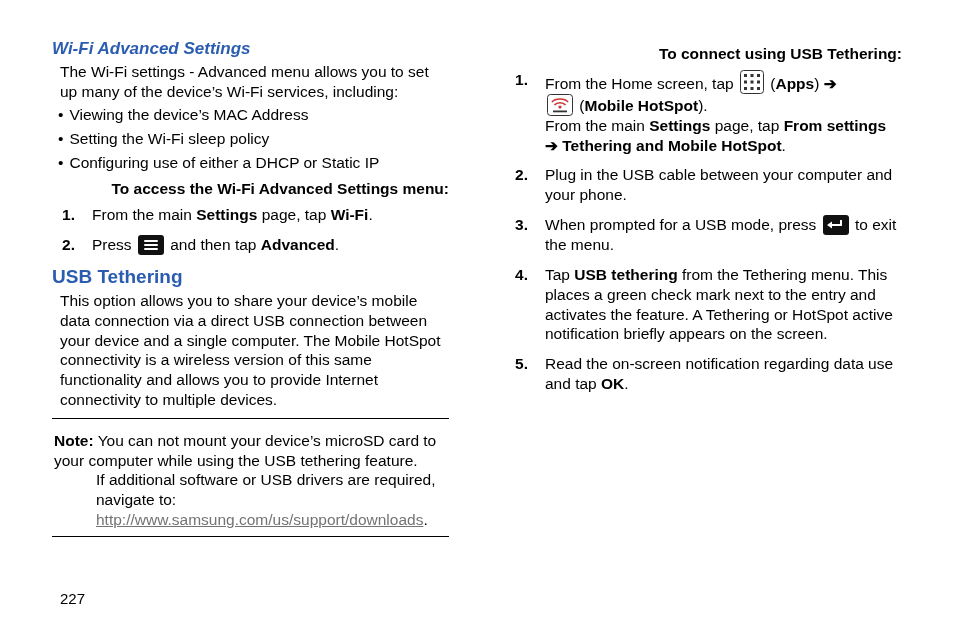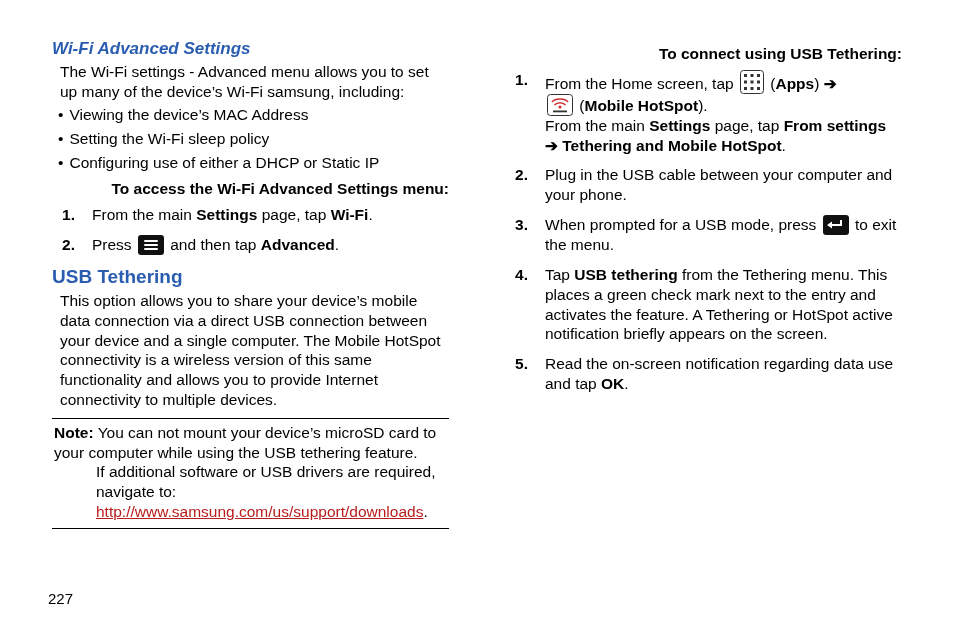--- a/index.html
+++ b/index.html
@@ -89,69 +89,69 @@
     font-weight: 700;
     position: absolute;
     left: 0;
     font-family: var(--sans-cond);
   }
 
   .note-block {
     border-top: 1.2px solid #000;
     border-bottom: 1.2px solid #000;
     margin: 8px 0 0 0;
-    padding: 4px 2px 6px 2px;
+    padding: 12px 2px 6px 2px;
   }
   .note-block .note-label {
     font-weight: 700;
   }
   .note-body-cont {
     margin-left: 42px;
   }
 
   a.doclink {
-    color: #b91c1c;
+    color: #737373;
     text-decoration: underline;
   }
 
   
   .icon {
     display: inline-block;
     vertical-align: -5px;
     margin: 0 2px;
   }
   .icon svg { display: block; }
 
   .or-line {
     margin: 2px 0 8px 0;
   }
 
   .page-number {
     position: absolute;
-    left: 48px;
+    left: 60px;
     bottom: 28px;
     font-family: var(--sans-cond);
     font-size: 15px;
   }
 
   .arrow-glyph {
     font-family: Arial, var(--sans);
     font-weight: bold;
   }
 </style>
 </head>
 <body>
 
 <div class="page">
 
   <div class="col">
 
     <div class="h-wifi">Wi-Fi Advanced Settings</div>
 
-    <div class="para">The Wi-Fi settings - Advanced menu allows you to set up many of the device’s Wi-Fi samsung, including:</div>
+    <div class="para">The Wi-Fi settings - Advanced menu allows you to set up many of the device’s Wi-Fi services, including:</div>
 
     <ul class="bullet-list">
       <li>Viewing the device’s MAC Address</li>
       <li>Setting the Wi-Fi sleep policy</li>
       <li>Configuring use of either a DHCP or Static IP</li>
     </ul>
 
     <div class="subhead">To access the Wi-Fi Advanced Settings menu:</div>
 
     <ol class="steps">

